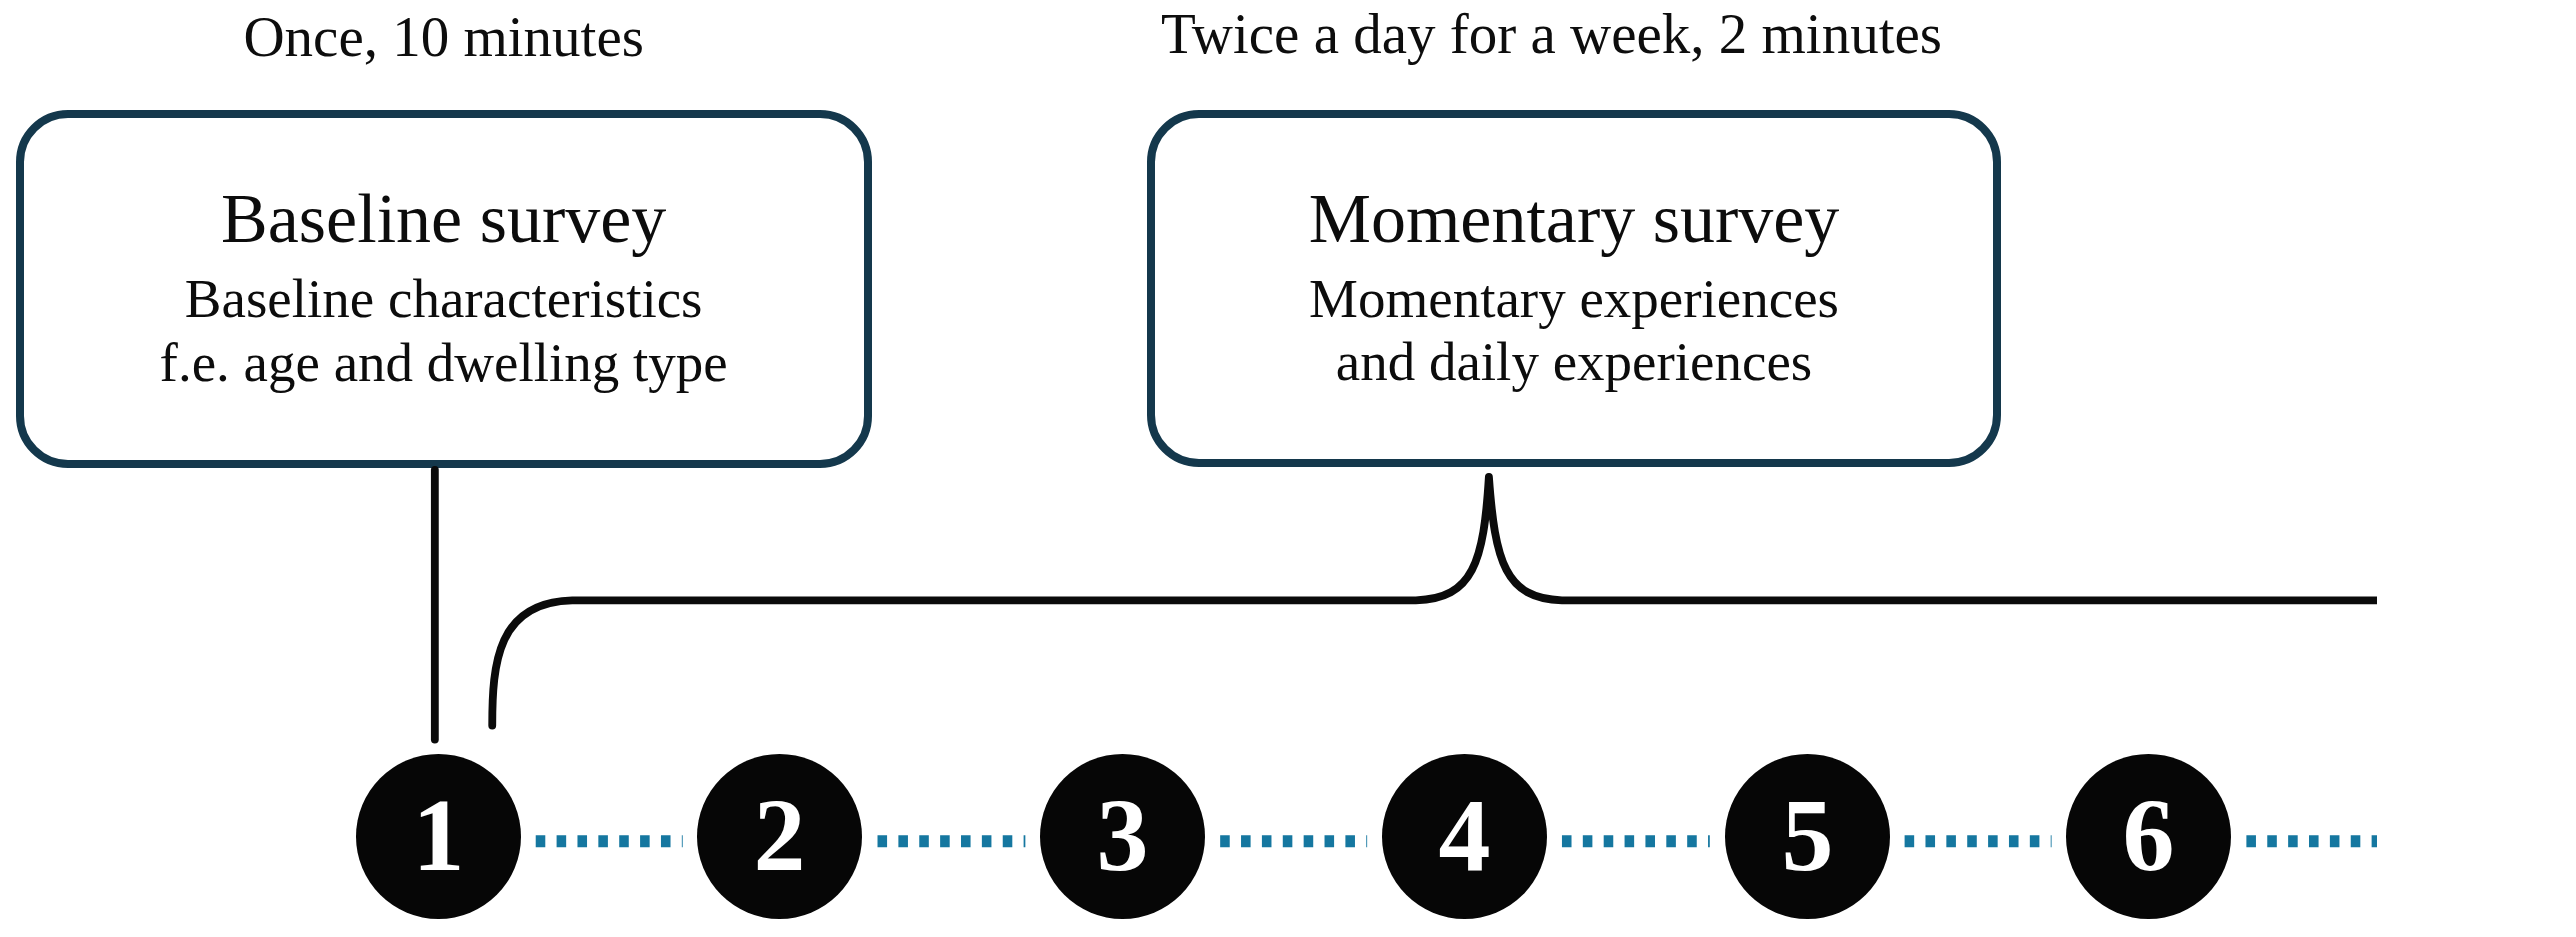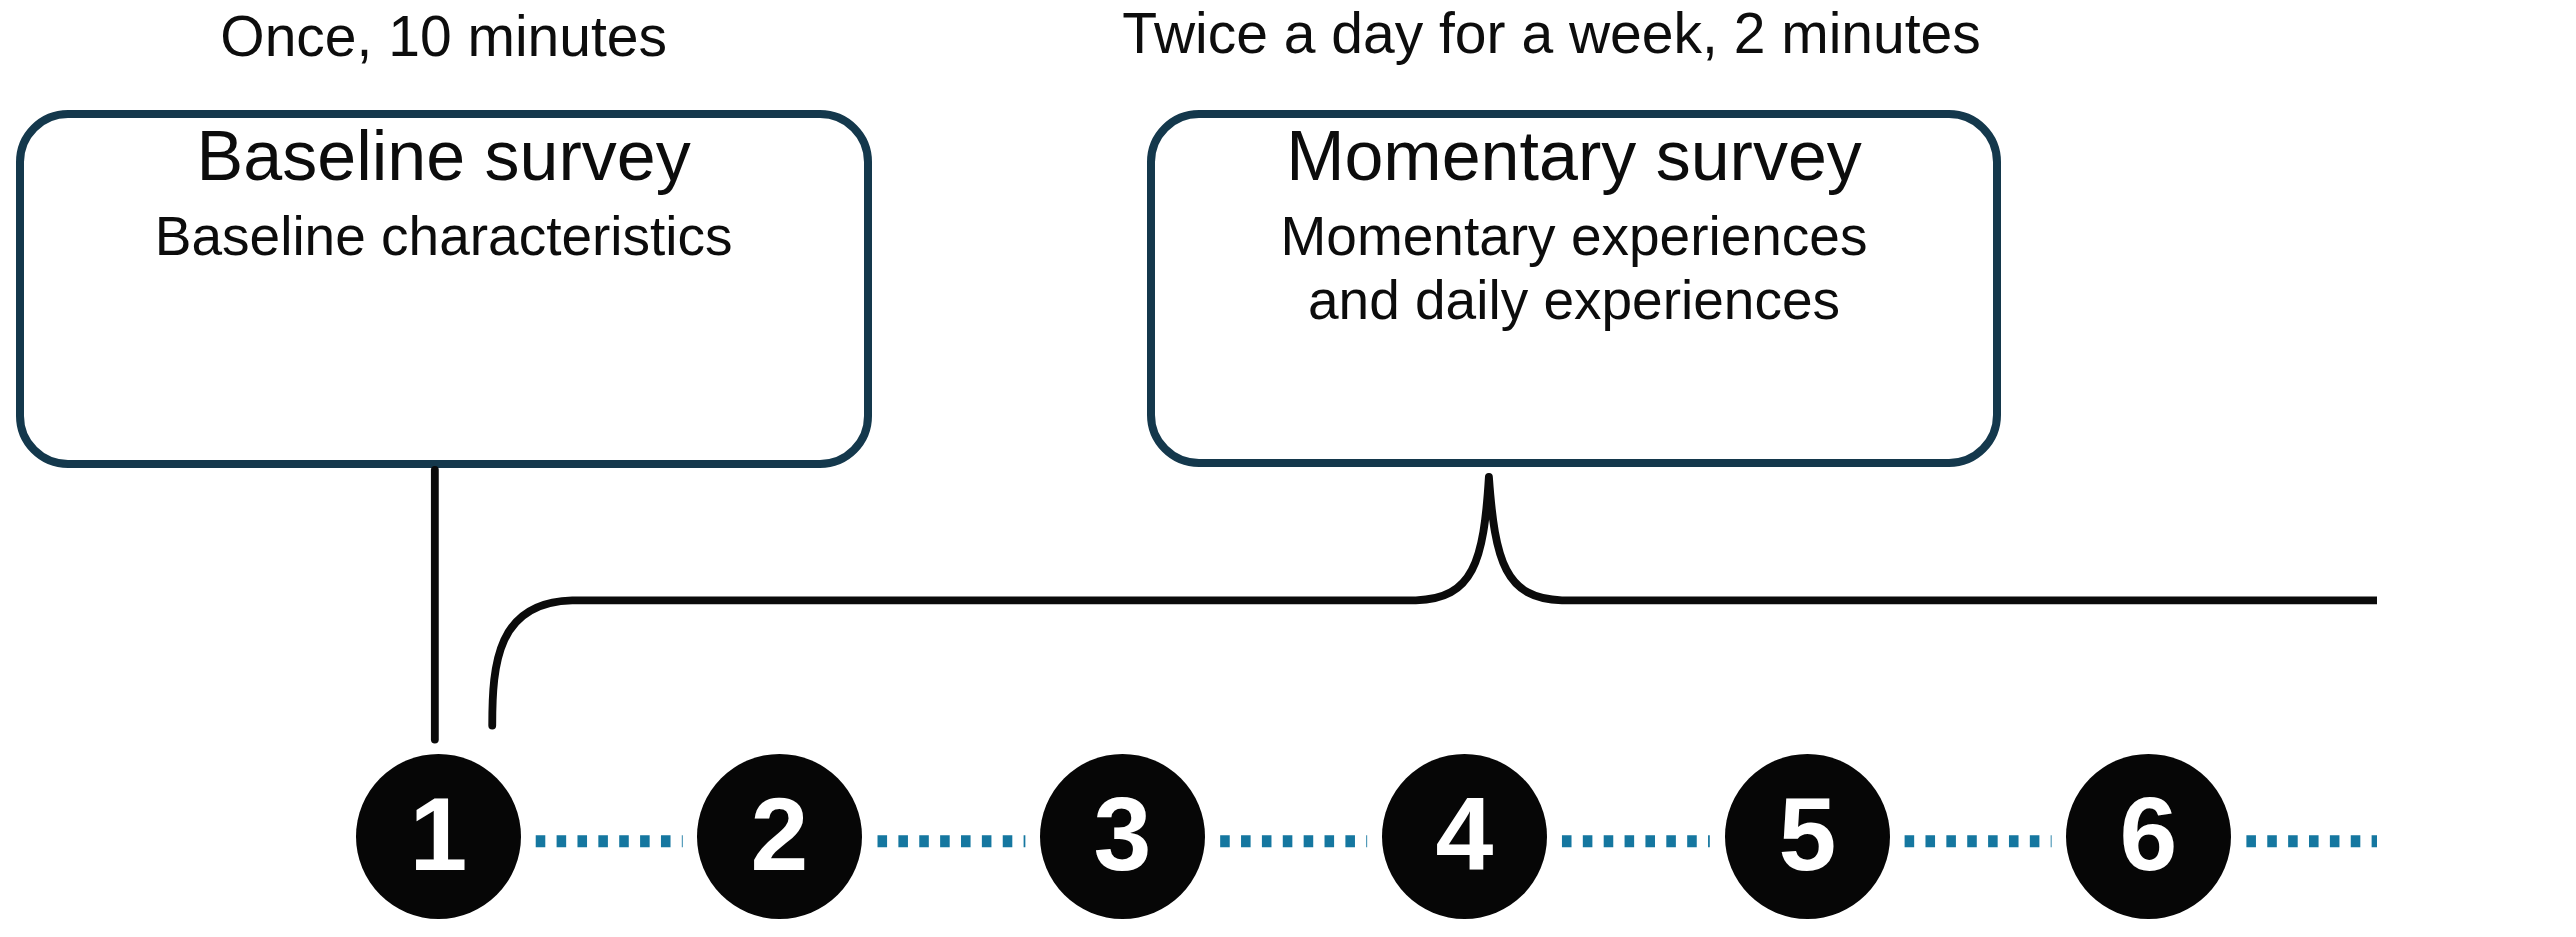--- a/index.html
+++ b/index.html
@@ -5,21 +5,21 @@
   html, body {
     margin: 0;
     padding: 0;
     background: #ffffff;
   }
   .canvas {
     position: relative;
     width: 2377px;
     height: 938px;
     background: #ffffff;
-    font-family: Liberation Sans, sans-serif;
+    font-family: Liberation Serif, serif;
     color: #0d0d0d;
     overflow: hidden;
   }
   .freq-label {
     position: absolute;
     text-align: center;
     font-size: 57px;
     line-height: 1.05;
     color: #0d0d0d;
     white-space: nowrap;
@@ -29,21 +29,21 @@
 
   .survey-box {
     position: absolute;
     box-sizing: border-box;
     border: 8.7px solid #14384c;
     border-radius: 52px;
     background: #ffffff;
     display: flex;
     flex-direction: column;
     align-items: center;
-    justify-content: flex-start;
+    justify-content: center;
     padding-bottom: 4px;
   }
   .survey-box.one { left: 15.7px;   top: 110px; width: 856px; height: 358px; }
   .survey-box.two { left: 1147px; top: 110px; width: 854px; height: 357px; }
 
   .survey-title {
     font-size: 70px;
     line-height: 1.1;
     margin-bottom: 10.4px;
     color: #0c0c0c;
@@ -93,20 +93,21 @@
 <body>
 
 <div class="canvas">
 
   <div class="freq-label one">Once, 10 minutes</div>
   <div class="freq-label two">Twice a day for a week, 2 minutes</div>
 
   <div class="survey-box one">
     <div class="survey-title">Baseline survey</div>
     <div class="survey-desc">Baseline characteristics</div>
+    <div class="survey-desc">f.e. age and dwelling type</div>
   </div>
 
   <div class="survey-box two">
     <div class="survey-title">Momentary survey</div>
     <div class="survey-desc">Momentary experiences</div>
     <div class="survey-desc">and daily experiences</div>
   </div>
 
   <svg class="overlay-svg" viewBox="0 0 2962 1078">
 

